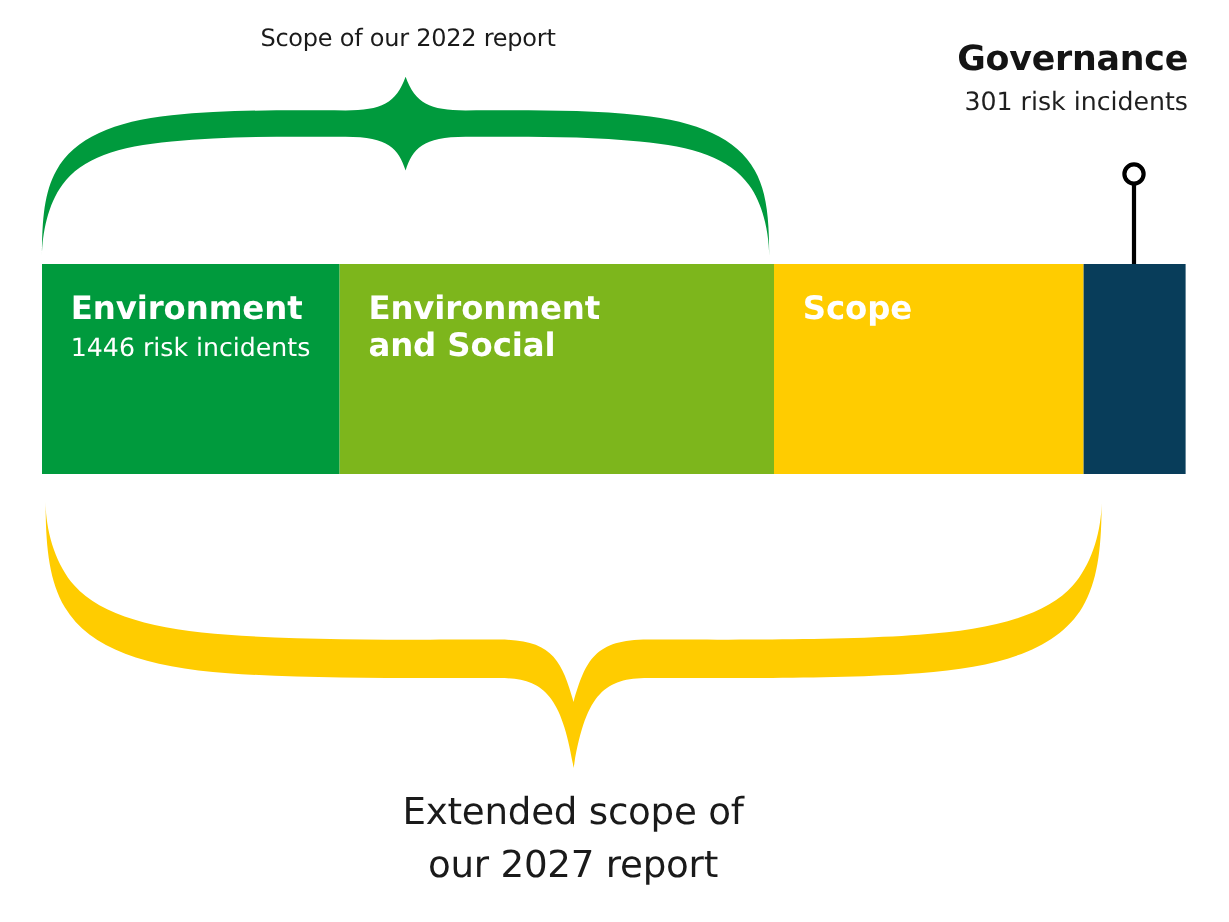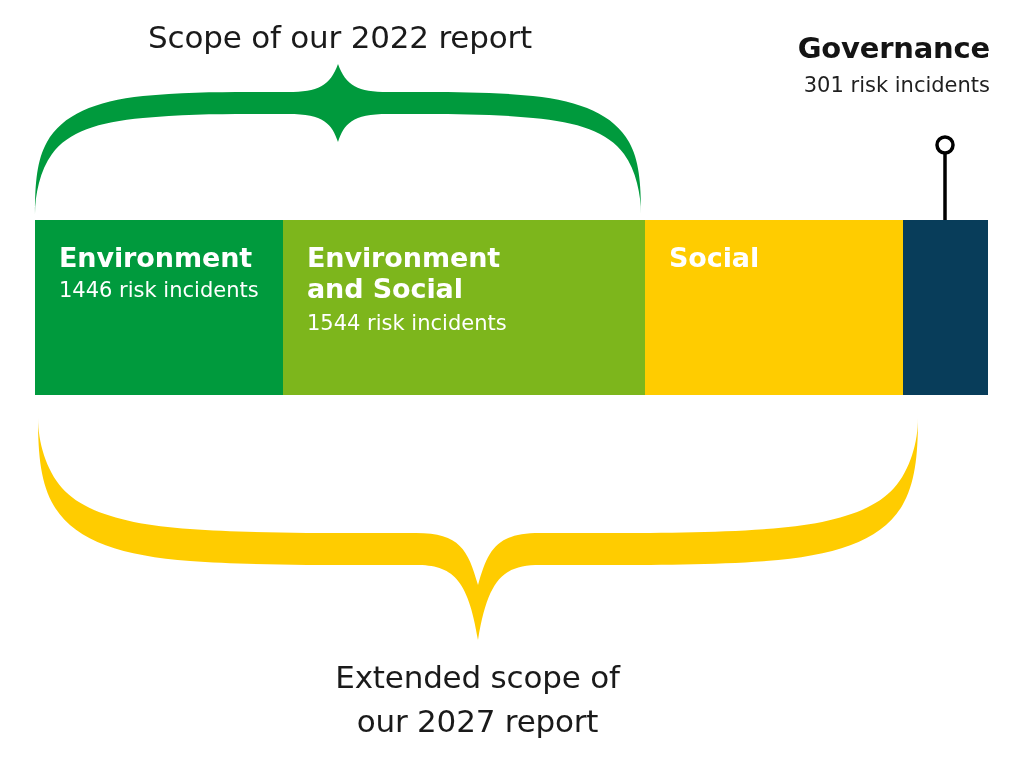--- a/index.html
+++ b/index.html
@@ -23,21 +23,21 @@
     height: 768px;
   }
 
   
   .top-caption {
     position: absolute;
     left: 0;
     top: 20px;
     width: 680px;
     text-align: center;
-    font-size: 31px;
+    font-size: 20px;
     font-weight: 400;
     letter-spacing: -0.2px;
     color: #1a1a1a;
     line-height: 1.15;
   }
 
   
   .gov-block {
     position: absolute;
     right: 34px;
@@ -179,25 +179,24 @@
   <div class="bar">
 
     <div class="seg seg-env">
       <div class="seg-title">Environment</div>
       <div class="seg-sub">1446 risk incidents</div>
     </div>
 
     <div class="seg seg-envsoc">
       <div class="seg-title">Environment
 and Social</div>
-      <div class="seg-sub">1544 risk incidents</div>
     </div>
 
     <div class="seg seg-social">
-      <div class="seg-title">Social</div>
+      <div class="seg-title">Scope</div>
     </div>
 
     <div class="seg seg-gov"></div>
 
   </div>
 
   <div class="bottom-caption">Extended scope of
 our 2027 report</div>
 
 </div>

